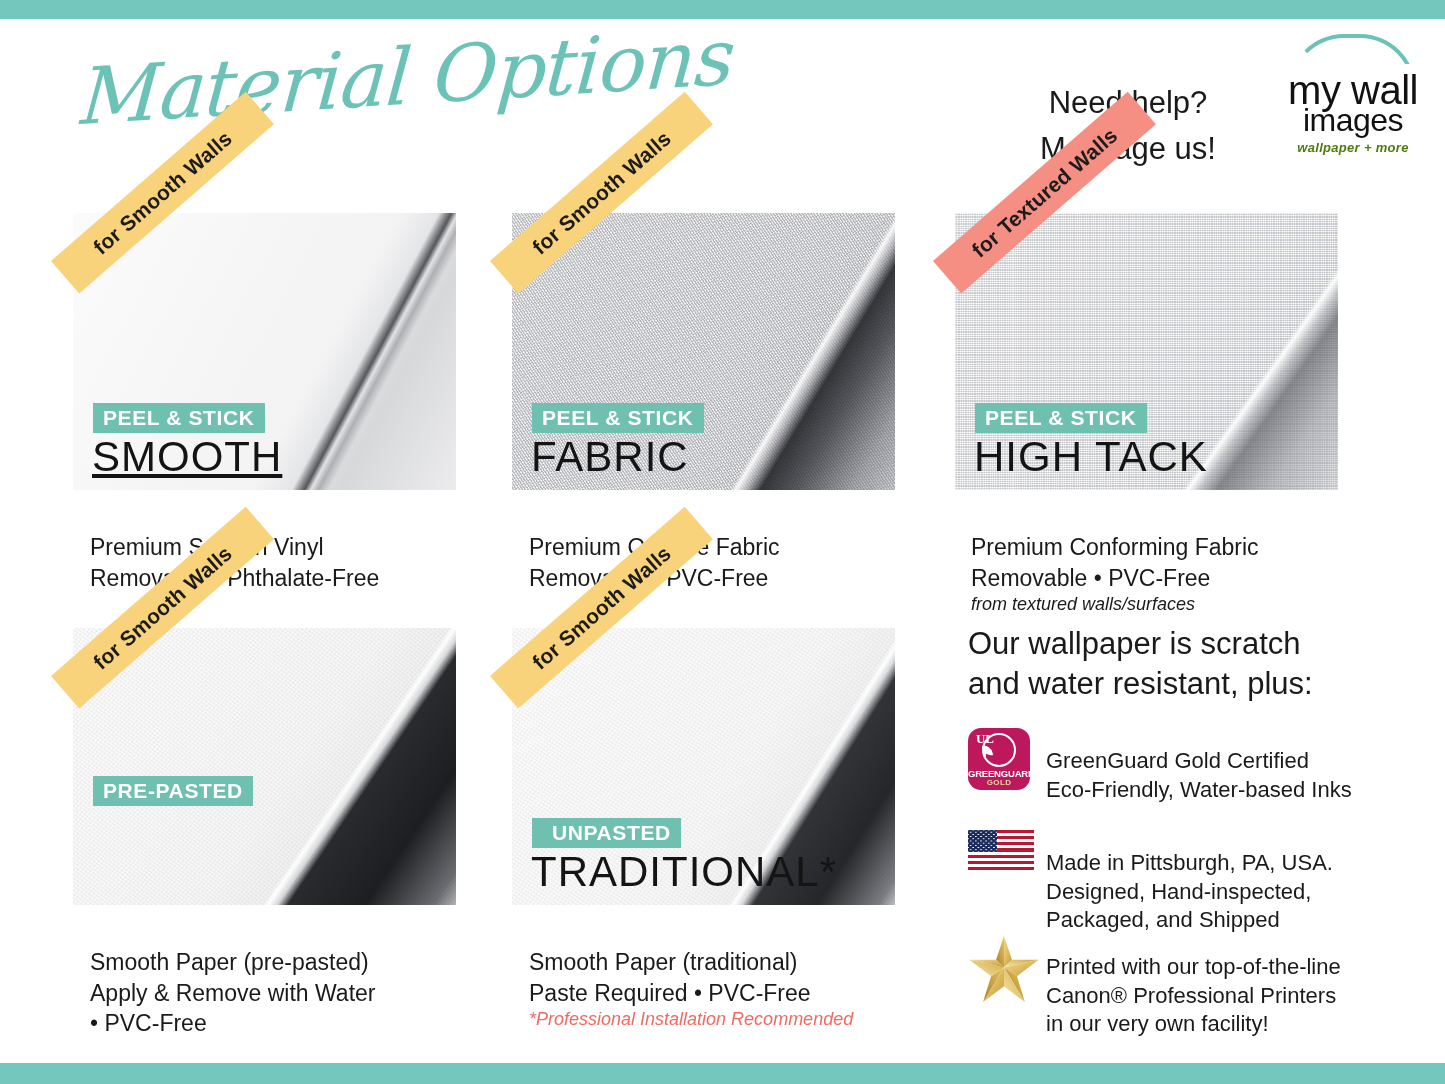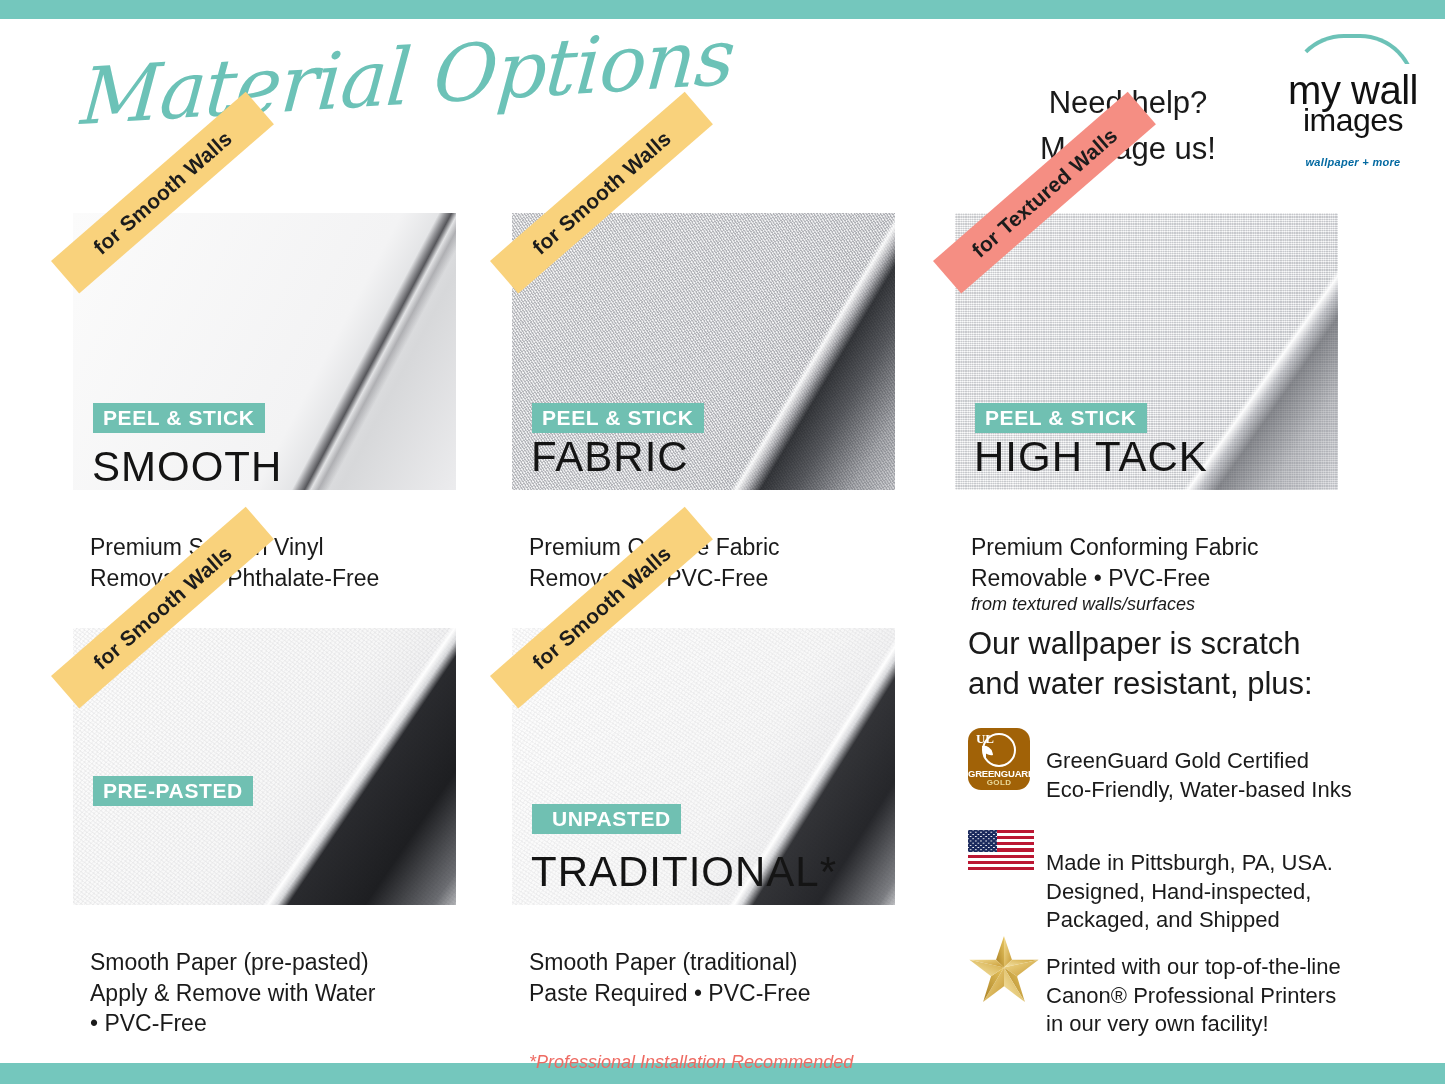--- a/index.html
+++ b/index.html
@@ -72,26 +72,25 @@
     font-weight: 300;
     color: #111111;
     letter-spacing: -0.5px;
     line-height: 1;
   }
   .logo-line1 { top: 38px; font-size: 40px; }
   .logo-line2 { top: 72px; font-size: 32px; }
   .logo-tag {
     position: absolute; left: 0; top: 108px; width: 150px;
     text-align: center;
-    font-size: 11px;
+    font-size: 13px;
     font-weight: bold;
     font-style: italic;
-    color: #0369a1;
+    color: #4d7c0f;
     letter-spacing: 0.3px;
-    margin-top: 16px;
   }
 
   
   .card {
     position: absolute;
     width: 383px; height: 277px;
     overflow: visible;
   }
   .card-img {
     position: absolute; left: 0; top: 0;
@@ -226,21 +225,21 @@
     color: #1a1a1a;
     white-space: pre-line;
   }
   .desc-note {
     display: block;
     font-size: 18px;
     font-style: italic;
     line-height: 1.3;
     color: #1a1a1a;
   }
-  .desc-note.warn { color: #ee6b63; font-weight: 500; margin-top: 43px; }
+  .desc-note.warn { color: #ee6b63; font-weight: 500; }
 
   
   .feat-head {
     position: absolute;
     left: 968px; top: 624px;
     width: 420px;
     font-size: 31px;
     line-height: 1.28;
     color: #1a1a1a;
     white-space: pre-line;
@@ -253,21 +252,21 @@
     color: #1a1a1a;
     white-space: pre-line;
     padding-top: 2px;
     margin-top: 17px;
   }
 
   
   .gg {
     width: 62px; height: 62px;
     border-radius: 13px;
-    background: #a16207;
+    background: #be185d;
     position: relative;
   }
   .gg-circle {
     position: absolute; left: 14px; top: 5px;
     width: 34px; height: 34px;
     border-radius: 50%;
     border: 2.5px solid #ffffff;
   }
   .gg-ul {
     position: absolute; left: 0; top: 3px; width: 34px;
@@ -338,21 +337,21 @@
   <div class="logo-line2">images</div>
   <div class="logo-tag">wallpaper + more</div>
 </div>
 
 <div class="card" style="left:73px; top:213px;">
   <div class="card-img">
     <div class="surf-smooth"></div>
   </div>
   <div class="ribbon yellow">for Smooth Walls</div>
   <div class="card-badge" style="top:190px;">PEEL &amp; STICK</div>
-  <div class="card-name" style="top:232px;">SMOOTH</div>
+  <div class="card-name" style="top:222px;text-decoration:underline;">SMOOTH</div>
 </div>
 <div class="card-desc" style="left:90px; top:502px; width:400px;">
   <span>Premium Smooth Vinyl
 Removable • Phthalate-Free</span>
 </div>
 
 <div class="card" style="left:512px; top:213px;">
   <div class="card-img">
     <div class="surf-fabric"></div>
   </div>
@@ -390,21 +389,21 @@
   <span>Smooth Paper (pre-pasted)
 Apply &amp; Remove with Water
 • PVC-Free</span>
 </div>
 
 <div class="card" style="left:512px; top:628px;">
   <div class="card-img">
     <div class="surf-paper2"></div>
   </div>
   <div class="ribbon yellow">for Smooth Walls</div>
-  <div class="card-badge" style="top:176px;padding-left:20px;">UNPASTED</div>
+  <div class="card-badge" style="top:190px;padding-left:20px;">UNPASTED</div>
   <div class="card-name" style="top:222px;">TRADITIONAL*</div>
 </div>
 <div class="card-desc" style="left:529px; top:917px; width:420px;">
   <span>Smooth Paper (traditional)
 Paste Required • PVC-Free</span>
   <span class="desc-note warn">*Professional Installation Recommended</span>
 </div>
 
 <div class="feat-head">Our wallpaper is scratch
 and water resistant, plus:</div>

